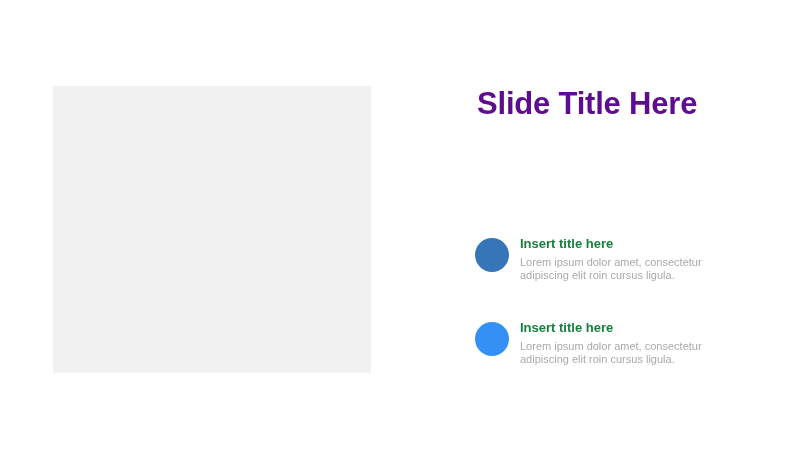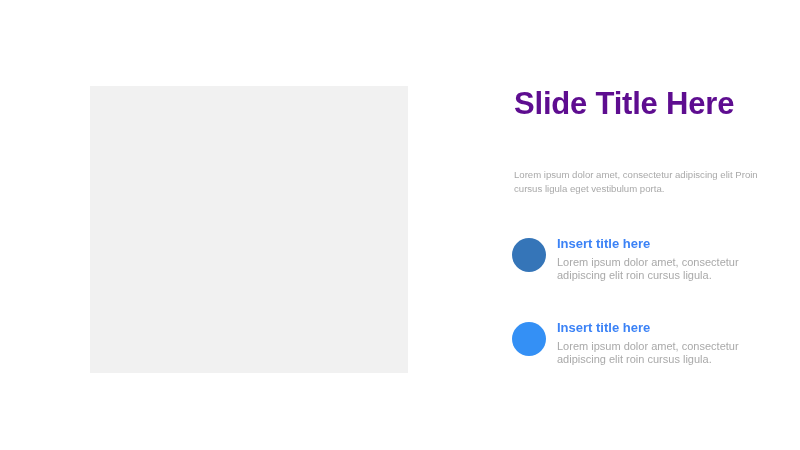--- a/index.html
+++ b/index.html
@@ -15,21 +15,20 @@
     position: relative;
     -webkit-font-smoothing: antialiased;
   }
 
   #slide {
     position: absolute;
     inset: 0;
     width: 668px;
     height: 450px;
     background: #ffffff;
-    margin-left: 37px;
   }
 
   
   #image-placeholder {
     position: absolute;
     left: 53px;
     top: 86px;
     width: 318px;
     height: 287px;
     background: #f1f1f1;
@@ -89,21 +88,21 @@
   }
 
   .feature-body {
     position: absolute;
     left: 45px;
     top: 0px;
     width: 200px;
   }
 
   .feature-title {
-    color: #3b82f6;
+    color: #15803d;
     font-size: 13px;
     font-weight: bold;
     line-height: 16px;
     margin: 0 0 4px 0;
     white-space: nowrap;
   }
 
   .feature-text {
     color: #a9a9a9;
     font-size: 11px;
@@ -115,21 +114,20 @@
 <body>
 
 <div id="slide">
 
   <div id="image-placeholder" style="background: rgb(241, 241, 241);"></div>
 
   <div id="content-column">
 
     <h1 id="slide-title">Slide Title Here</h1>
 
-    <p id="slide-description">Lorem ipsum dolor amet, consectetur adipiscing elit Proin cursus ligula eget vestibulum porta.</p>
 
     <div id="feature-list">
 
       <div class="feature-item">
         <span class="feature-bullet" style="background: rgb(53, 117, 184);"></span>
         <div class="feature-body">
           <div class="feature-title">Insert title here</div>
           <div class="feature-text">Lorem ipsum dolor amet, consectetur adipiscing elit roin cursus ligula.</div>
         </div>
       </div>

